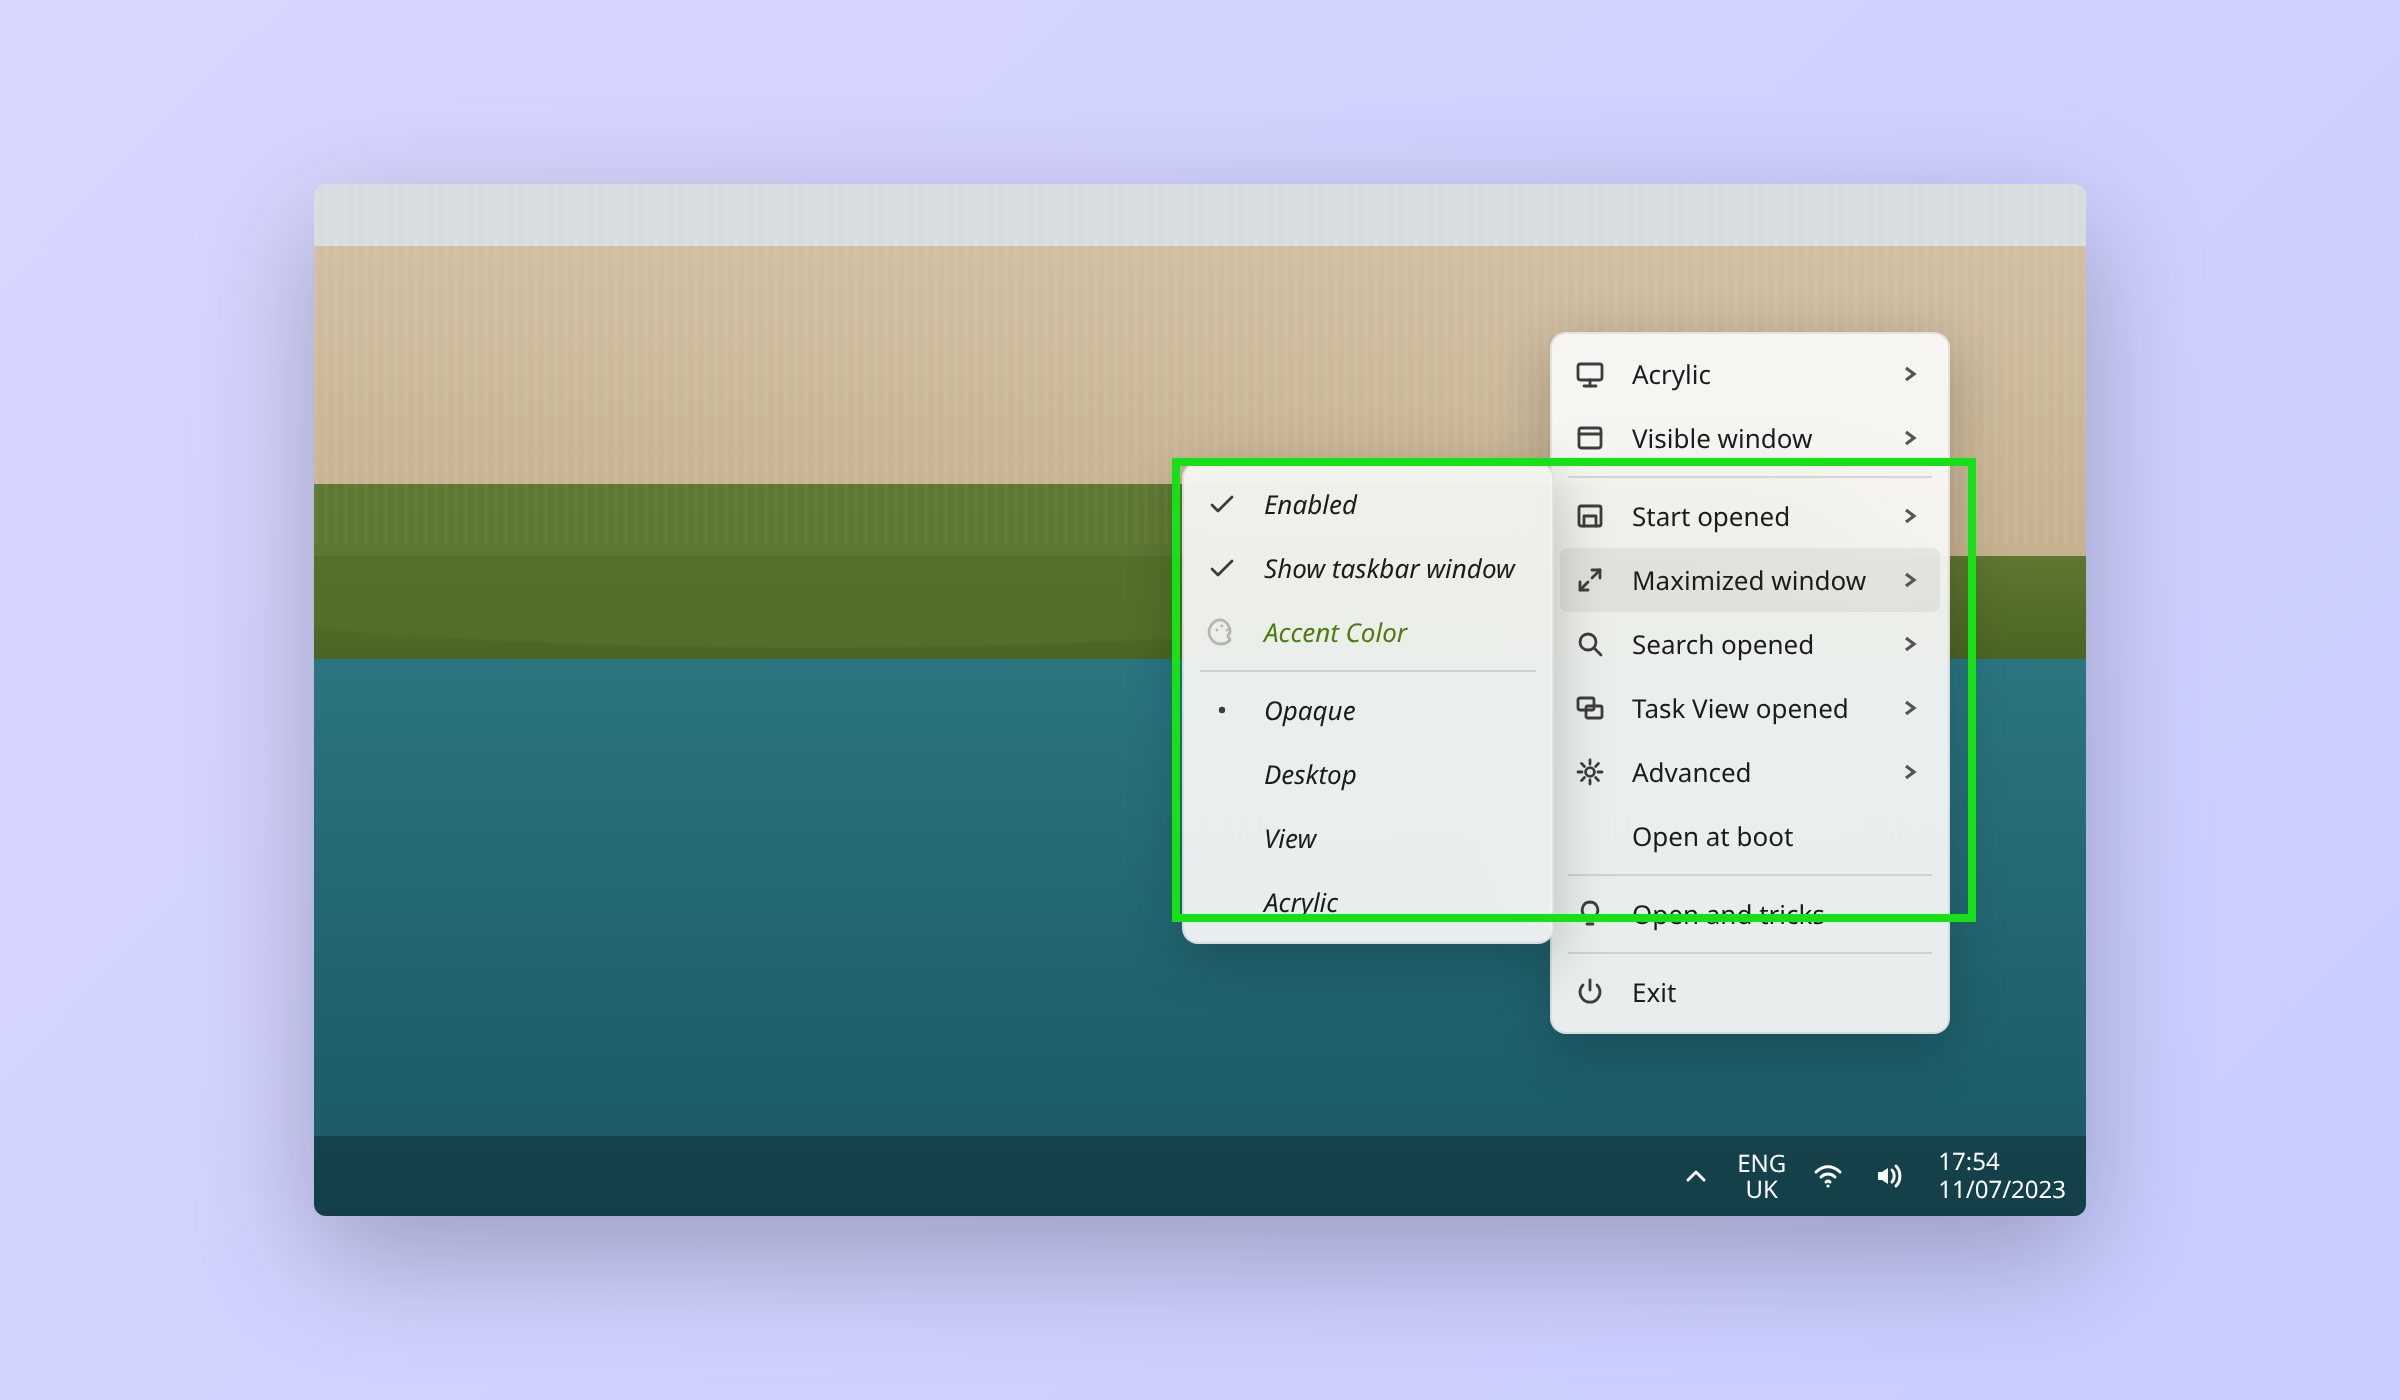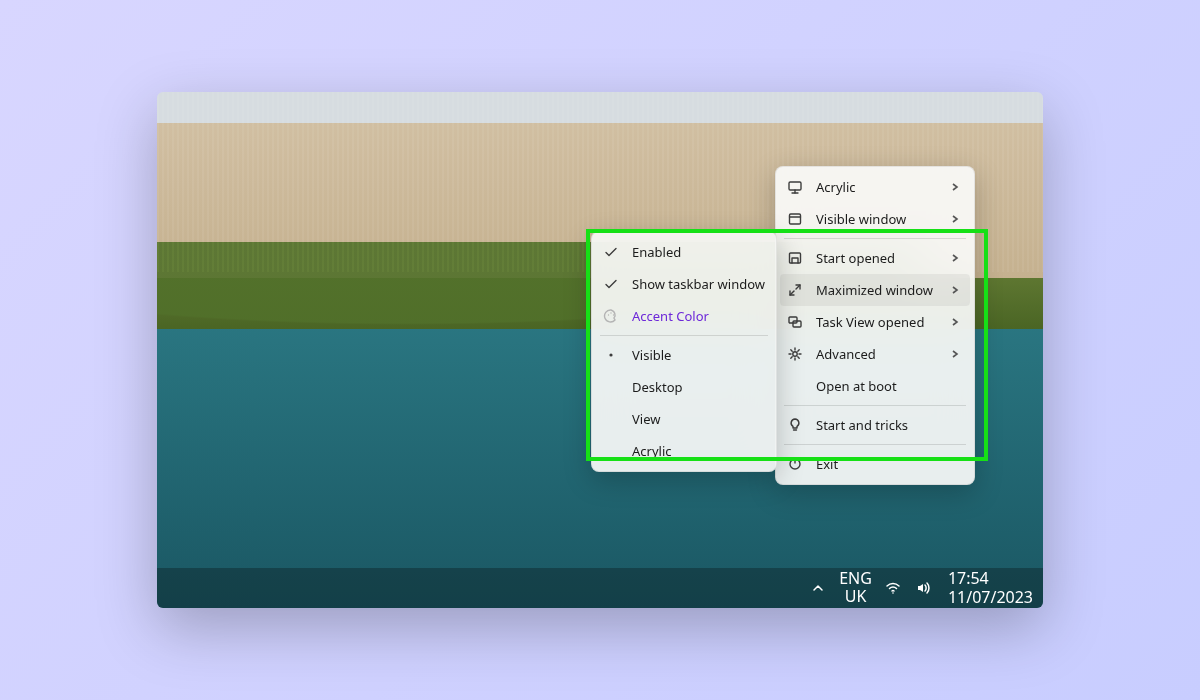--- a/index.html
+++ b/index.html
@@ -76,21 +76,21 @@
     display: flex;
     align-items: center;
     gap: 12px;
     height: 32px;
     padding: 0 10px 0 6px;
     border-radius: 4px;
     cursor: default;
     position: relative;
   }
   .menu .item.hover { background: rgba(0,0,0,.055); }
-  .menu .item.disabled { color: #6d28d9; }
+  .menu .item.disabled { color: #4d7c0f; }
   .menu .sep { height: 1px; margin: 3px 4px; background: rgba(0,0,0,.12); }
 
   .menu .ico {
     width: 18px; height: 18px;
     display: inline-flex; align-items: center; justify-content: center;
     flex: 0 0 18px;
     color: #3d3d3d;
   }
   .menu .item.disabled .ico { color: #b4b4b4; }
   .menu .ico svg { width: 16px; height: 16px; stroke: currentColor; stroke-width: 1.4; fill: none; stroke-linecap: round; stroke-linejoin: round; }
@@ -106,21 +106,21 @@
     position: absolute;
     left: 0; right: 0; bottom: 0;
     height: 40px;
     background: rgba(10,20,24,.35);
     display: flex;
     align-items: center;
     justify-content: flex-end;
     padding: 0 10px;
     gap: 12px;
     color: #fff;
-    font-size: 16px;
+    font-size: 12px;
     z-index: 30;
   }
   .tb-ico { width: 18px; height: 18px; display:inline-flex; align-items:center; justify-content:center; }
   .tb-ico svg { width: 16px; height: 16px; stroke:#fff; stroke-width:1.5; fill:none; stroke-linecap:round; stroke-linejoin:round; }
   .lang { text-align:center; line-height:1.1; }
   .clock { text-align:left; line-height:1.2; margin-left:4px;}
 </style>
 </head>
 <body>
 
@@ -185,20 +185,34 @@
         <span class="label">Maximized window</span>
         <span class="chev">
           <svg viewBox="0 0 10 10">
             <path d="M3 2l4 3-4 3"></path>
           </svg>
         </span>
       </div>
       <div class="item">
         <span class="ico">
           <svg viewBox="0 0 16 16">
+            <circle cx="7" cy="7" r="4"></circle>
+            <path d="M10 10l3.5 3.5"></path>
+          </svg>
+        </span>
+        <span class="label">Search opened</span>
+        <span class="chev">
+          <svg viewBox="0 0 10 10">
+            <path d="M3 2l4 3-4 3"></path>
+          </svg>
+        </span>
+      </div>
+      <div class="item">
+        <span class="ico">
+          <svg viewBox="0 0 16 16">
             <rect x="2" y="3" width="8" height="6" rx="1"></rect>
             <rect x="6" y="7" width="8" height="6" rx="1"></rect>
           </svg>
         </span>
         <span class="label">Task View opened</span>
         <span class="chev">
           <svg viewBox="0 0 10 10">
             <path d="M3 2l4 3-4 3"></path>
           </svg>
         </span>
@@ -222,35 +236,35 @@
         <span class="label">Open at boot</span>
       </div>
       <div class="sep"></div>
       <div class="item">
         <span class="ico">
           <svg viewBox="0 0 16 16">
             <path d="M8 2a4 4 0 0 0-2 7.4V11h4V9.4A4 4 0 0 0 8 2z"></path>
             <path d="M6.5 13h3"></path>
           </svg>
         </span>
-        <span class="label">Start and tricks</span>
+        <span class="label">Open and tricks</span>
       </div>
       <div class="sep"></div>
       <div class="item">
         <span class="ico">
           <svg viewBox="0 0 16 16">
             <path d="M8 2v5"></path>
             <path d="M4.5 4.5A5 5 0 1 0 11.5 4.5"></path>
           </svg>
         </span>
         <span class="label">Exit</span>
       </div>
     </div>
 
-  <div class="menu sub" id="menu-sub" style="right:266px; top:139px; width:186px;">
+  <div class="menu sub" id="menu-sub" style="right:266px; top:139px; width:186px;font-style:italic;">
       <div class="item">
         <span class="ico">
           <svg viewBox="0 0 16 16">
             <path d="M3 8.5l3 3L13 4.5"></path>
           </svg>
         </span>
         <span class="label">Enabled</span>
       </div>
       <div class="item">
         <span class="ico">
@@ -271,21 +285,21 @@
         </span>
         <span class="label">Accent Color</span>
       </div>
       <div class="sep"></div>
       <div class="item">
         <span class="ico">
           <svg viewBox="0 0 16 16">
             <circle cx="8" cy="8" r="1.6" fill="currentColor" stroke="none"></circle>
           </svg>
         </span>
-        <span class="label">Visible</span>
+        <span class="label">Opaque</span>
       </div>
       <div class="item">
         <span class="ico"></span>
         <span class="label">Desktop</span>
       </div>
       <div class="item">
         <span class="ico"></span>
         <span class="label">View</span>
       </div>
       <div class="item">

